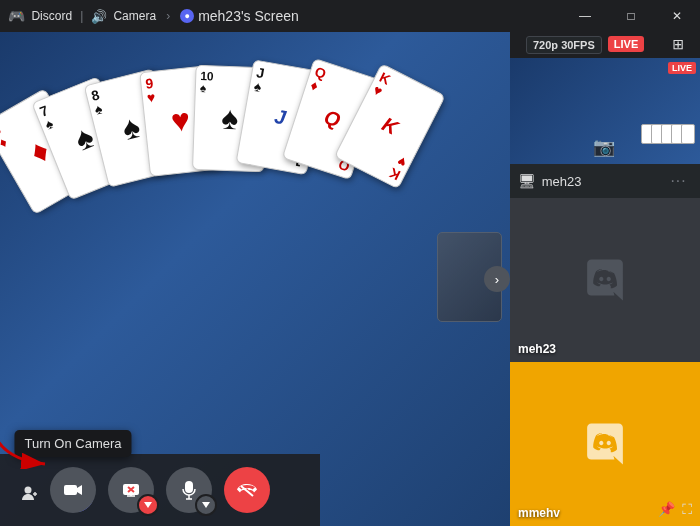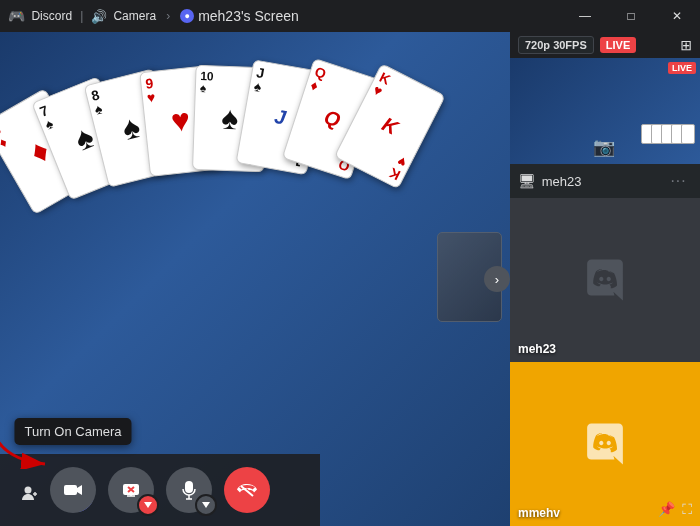--- a/index.html
+++ b/index.html
@@ -117,23 +117,23 @@
     .right-sidebar {
       width: 190px;
       background: #1e1f22;
       display: flex;
       flex-direction: column;
     }
 
     
     .quality-badge {
       display: flex;
-      align-items: center;
+      align-items: flex-start;
       gap: 6px;
-      padding: 4px 8px;
+      padding: 4px 16px;
     }
     .badge-720p {
       background: #23272a;
       color: #dcddde;
       font-size: 11px;
       font-weight: 700;
       padding: 2px 6px;
       border-radius: 3px;
       border: 1px solid #40444b;
     }
@@ -303,21 +303,21 @@
       bottom: -3px;
       right: -5px;
       z-index: 2;
       font-size: 9px;
       color: white;
     }
 
     
     .tooltip {
       position: absolute;
-      bottom: 68px;
+      bottom: 56px;
       left: 50%;
       transform: translateX(-50%);
       background: #18191c;
       color: #dcddde;
       font-size: 13px;
       font-weight: 500;
       padding: 6px 10px;
       border-radius: 5px;
       white-space: nowrap;
       pointer-events: none;

